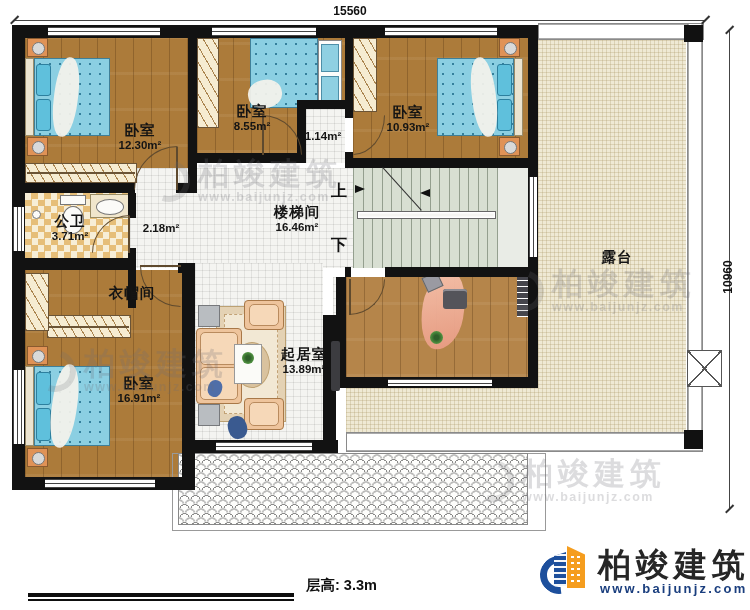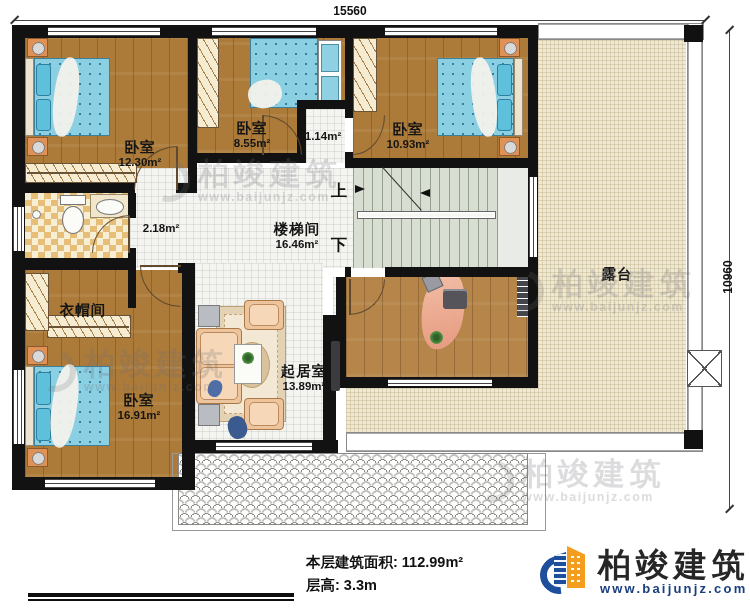--- a/index.html
+++ b/index.html
@@ -75,21 +75,21 @@
   .rod{background:#6b5436;z-index:5;}
   
   .tri{width:0;height:0;z-index:13;}
   .breakline{border-top:1.4px solid #333;z-index:13;transform-origin:left top;}
   .handrail{background:#f5f5f2;border:1px solid #666;box-shadow:inset 0 0 0 1.5px #fff;box-sizing:border-box;z-index:13;}
   .xbox{background:#fff;border:1.6px solid #555;box-sizing:border-box;z-index:6;background-image:
     linear-gradient(to bottom right,transparent calc(50% - 0.8px),#555 calc(50% - 0.8px) calc(50% + 0.8px),transparent calc(50% + 0.8px)),
     linear-gradient(to top right,transparent calc(50% - 0.8px),#555 calc(50% - 0.8px) calc(50% + 0.8px),transparent calc(50% + 0.8px));}
   
   .lab{position:absolute;text-align:center;color:#141414;z-index:25;font-weight:700;line-height:1.2;}
-  .lab .nm{font-size:14.5px;letter-spacing:1px;margin-top:17px;}
+  .lab .nm{font-size:14.5px;letter-spacing:1px;}
   .lab .ar{font-size:11.5px;}
   .updn{position:absolute;font-size:16px;font-weight:700;color:#111;z-index:25;}
   
   .dimline{background:#444;z-index:20;}
   .tick{width:11px;height:1.6px;background:#333;transform:rotate(-45deg);z-index:20;}
   .dimtxt{font-size:12px;font-weight:700;color:#111;z-index:20;text-align:center;}
   
   .wm{position:absolute;z-index:30;pointer-events:none;display:flex;align-items:center;gap:8px;color:rgba(110,110,118,.24);}
   .wm-glyph{width:30px;height:30px;border:6px solid rgba(110,110,118,.20);border-radius:50%;
     border-top-color:transparent;border-left-color:transparent;transform:rotate(-25deg);flex:0 0 auto;}
@@ -278,28 +278,32 @@
       <div class="nm">卧室</div>
       <div class="ar">8.55m²</div>
     </div>
     <div class="lab" style="left:363px;top:104px;width:90px;">
       <div class="nm">卧室</div>
       <div class="ar">10.93m²</div>
     </div>
     <div class="lab" style="left:292px;top:130px;width:62px;">
       <div class="ar">1.14m²</div>
     </div>
+    <div class="lab" style="left:25px;top:213px;width:90px;">
+      <div class="nm">公卫</div>
+      <div class="ar">3.71m²</div>
+    </div>
     <div class="lab" style="left:131px;top:222px;width:60px;">
       <div class="ar">2.18m²</div>
     </div>
     <div class="lab" style="left:252px;top:204px;width:90px;">
       <div class="nm">楼梯间</div>
       <div class="ar">16.46m²</div>
     </div>
-    <div class="lab" style="left:38px;top:285px;width:90px;">
+    <div class="lab" style="left:50px;top:285px;width:90px;padding-left:37px;">
       <div class="nm">衣帽间</div>
     </div>
     <div class="lab" style="left:94px;top:375px;width:90px;">
       <div class="nm">卧室</div>
       <div class="ar">16.91m²</div>
     </div>
     <div class="lab" style="left:258px;top:346px;width:92px;text-align:center;">
       <div class="nm">起居室</div>
       <div class="ar">13.89m²</div>
     </div>
@@ -342,21 +346,20 @@
       <div class="wm-col">
         <div class="wm-brand">柏竣建筑</div>
         <div class="wm-url">www.baijunjz.com</div>
       </div>
     </div>
   </div>
 
   <div id="footer">
     <div class="f-ul1"></div>
     <div class="f-ul2"></div>
-    <div class="f-info1">本层建筑面积: 112.99m²</div>
     <div class="f-info2">层高: 3.3m</div>
     <div class="logo">
       <div class="logo-swoosh"></div>
       <div class="logo-bldg-b"></div>
       <div class="logo-bldg-o"></div>
       <div class="logo-win" style="left:31px;top:14px;"></div>
       <div class="logo-win" style="left:37px;top:14px;"></div>
     </div>
     <div class="f-brand">柏竣建筑</div>
     <div class="f-url">www.baijunjz.com</div>

